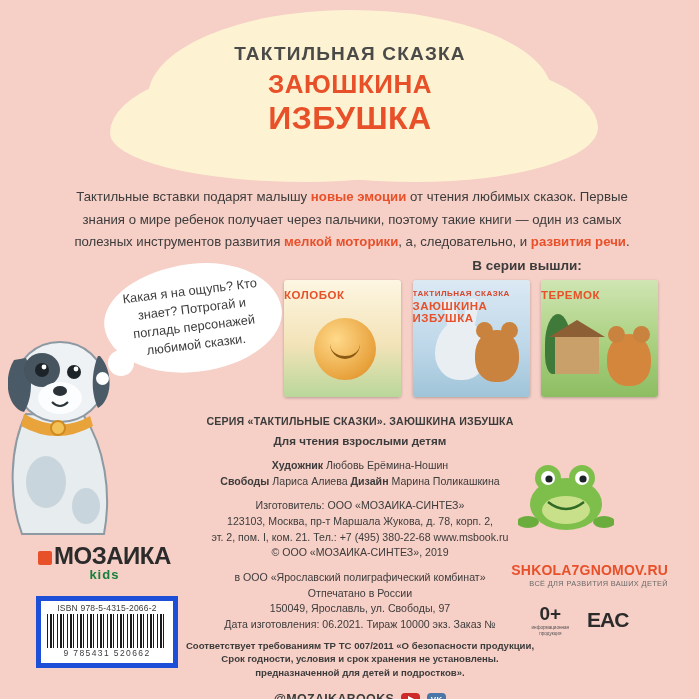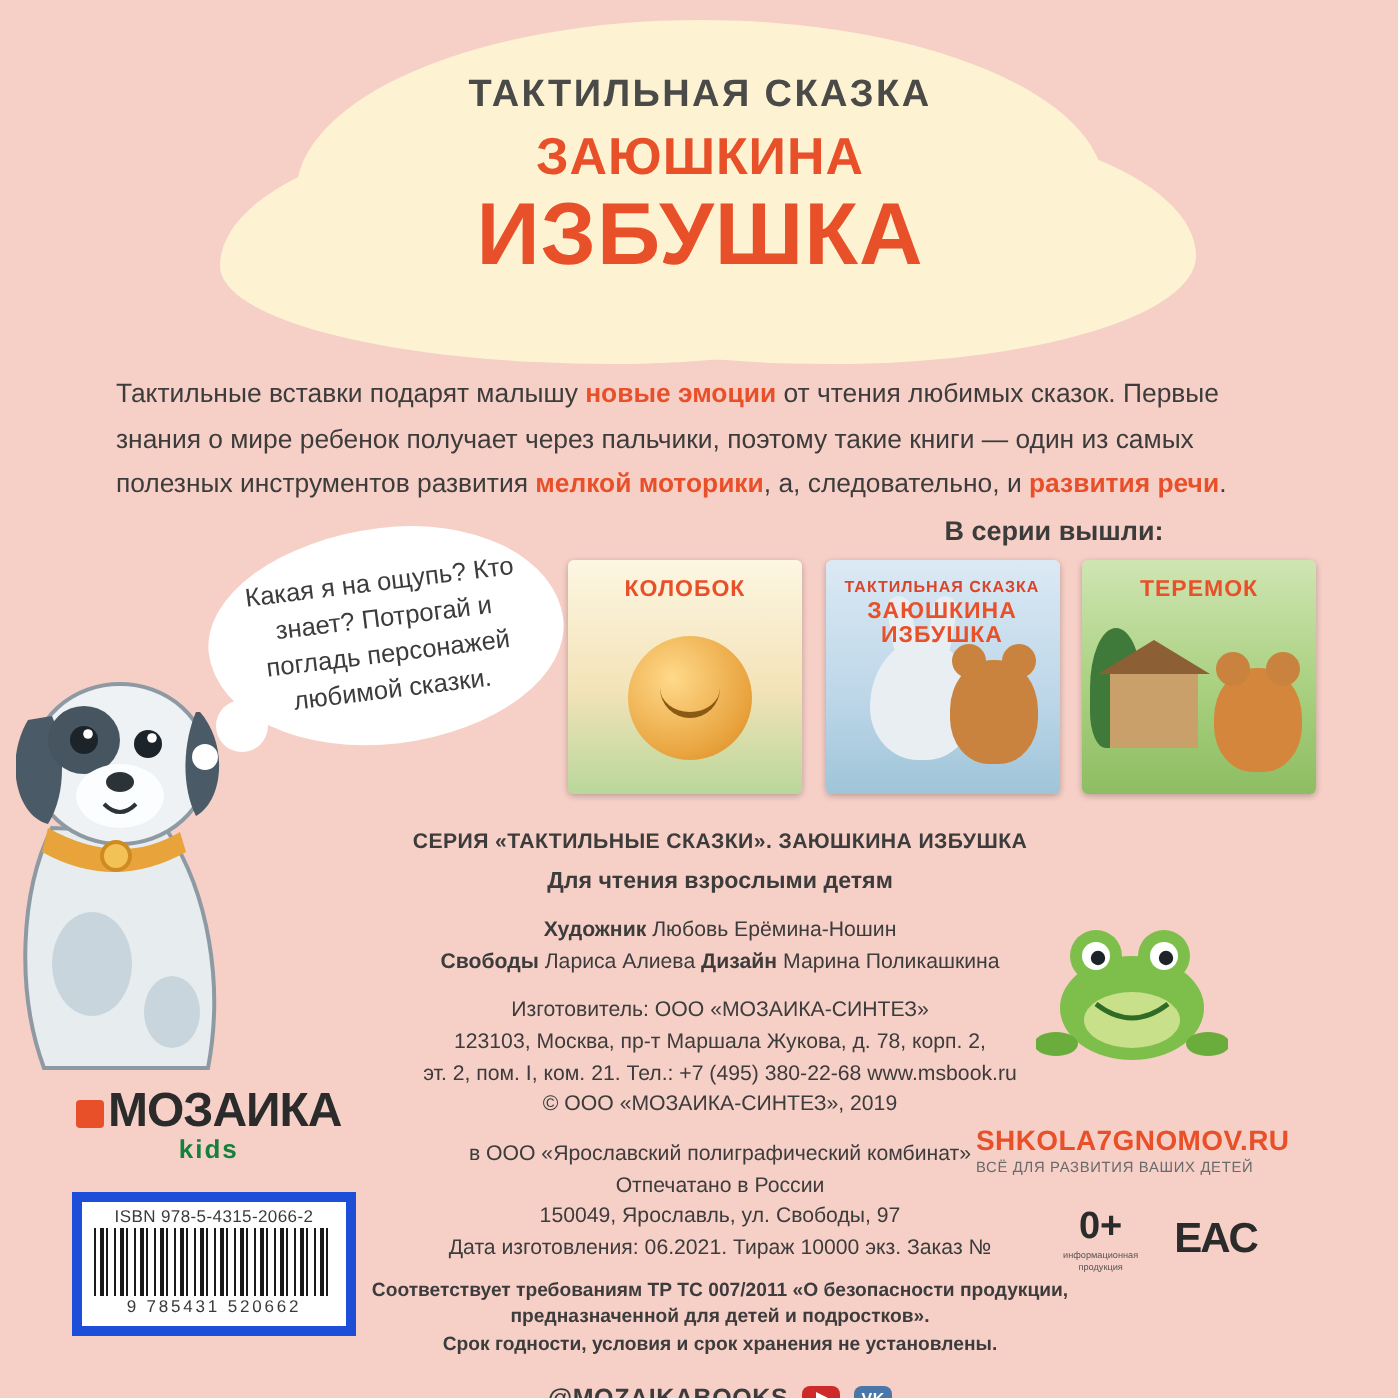--- a/index.html
+++ b/index.html
@@ -51,35 +51,36 @@
     margin-bottom: 4px;
   }
   .title-1 {
     font-size: 26px;
     font-weight: bold;
     letter-spacing: 0.5px;
     color: #e8502a;
     margin-bottom: 2px;
   }
   .title-2 {
-    font-size: 44px;
+    font-size: 32px;
     font-weight: bold;
     letter-spacing: 0.5px;
     color: #e8502a;
     line-height: 1;
   }
 
   
   .intro {
     position: absolute;
     left: 58px;
     top: 186px;
     width: 588px;
     font-size: 13.2px;
     line-height: 1.72;
+    text-align: center;
     color: #3c3c3c;
     z-index: 5;
   }
   .hl { color: #e8502a; font-weight: bold; }
 
   
   .series-title {
     position: absolute;
     left: 412px;
     top: 258px;
@@ -105,21 +106,20 @@
     border-radius: 3px;
     position: relative;
     overflow: hidden;
     box-shadow: 0 1px 3px rgba(0,0,0,.25);
   }
   .book .cap {
     position: absolute;
     top: 9px;
     left: 0;
     right: 0;
-    text-align: center;
     font-size: 11.5px;
     font-weight: bold;
     color: #e8502a;
     letter-spacing: .5px;
     z-index: 4;
   }
   .book .cap.small { font-size: 8px; color:#d8452a; }
   .book1 { background: linear-gradient(180deg,#fdf6e2 0%,#f3e3b8 55%,#b9d79a 100%); }
   .book2 { background: linear-gradient(180deg,#dbe9f4 0%,#bcd6e8 60%,#9fc4d8 100%); }
   .book3 { background: linear-gradient(180deg,#cfe5b3 0%,#a9d07f 55%,#8dbd63 100%); }
@@ -332,21 +332,21 @@
     text-align: center;
     letter-spacing: 1.4px;
   }
 
   
   .shkola {
     position: absolute;
     left: 488px;
     top: 562px;
     width: 180px;
-    text-align: left;
+    text-align: right;
     z-index: 5;
   }
   .shkola-main {
     font-size: 14px;
     font-weight: bold;
     color: #e8502a;
     letter-spacing: .2px;
   }
   .shkola-sub {
     font-size: 7.4px;
@@ -499,22 +499,22 @@
 
   <div class="print">
     <div>в ООО «Ярославский полиграфический комбинат»</div>
     <div>Отпечатано в России</div>
     <div>150049, Ярославль, ул. Свободы, 97</div>
     <div>Дата изготовления: 06.2021. Тираж 10000 экз. Заказ №</div>
   </div>
 
   <div class="small" style="margin-top:6px">
     <div>Соответствует требованиям ТР ТС 007/2011 «О безопасности продукции,</div>
+    <div>Срок годности, условия и срок хранения не установлены.</div>
     <div>предназначенной для детей и подростков».</div>
-    <div>Срок годности, условия и срок хранения не установлены.</div>
   </div>
 
   <div class="social">
     <span>@MOZAIKABOOKS</span>
     <span class="yt"></span>
     <span class="vk">VK</span>
   </div>
 </div>
 
 <div class="logo">

